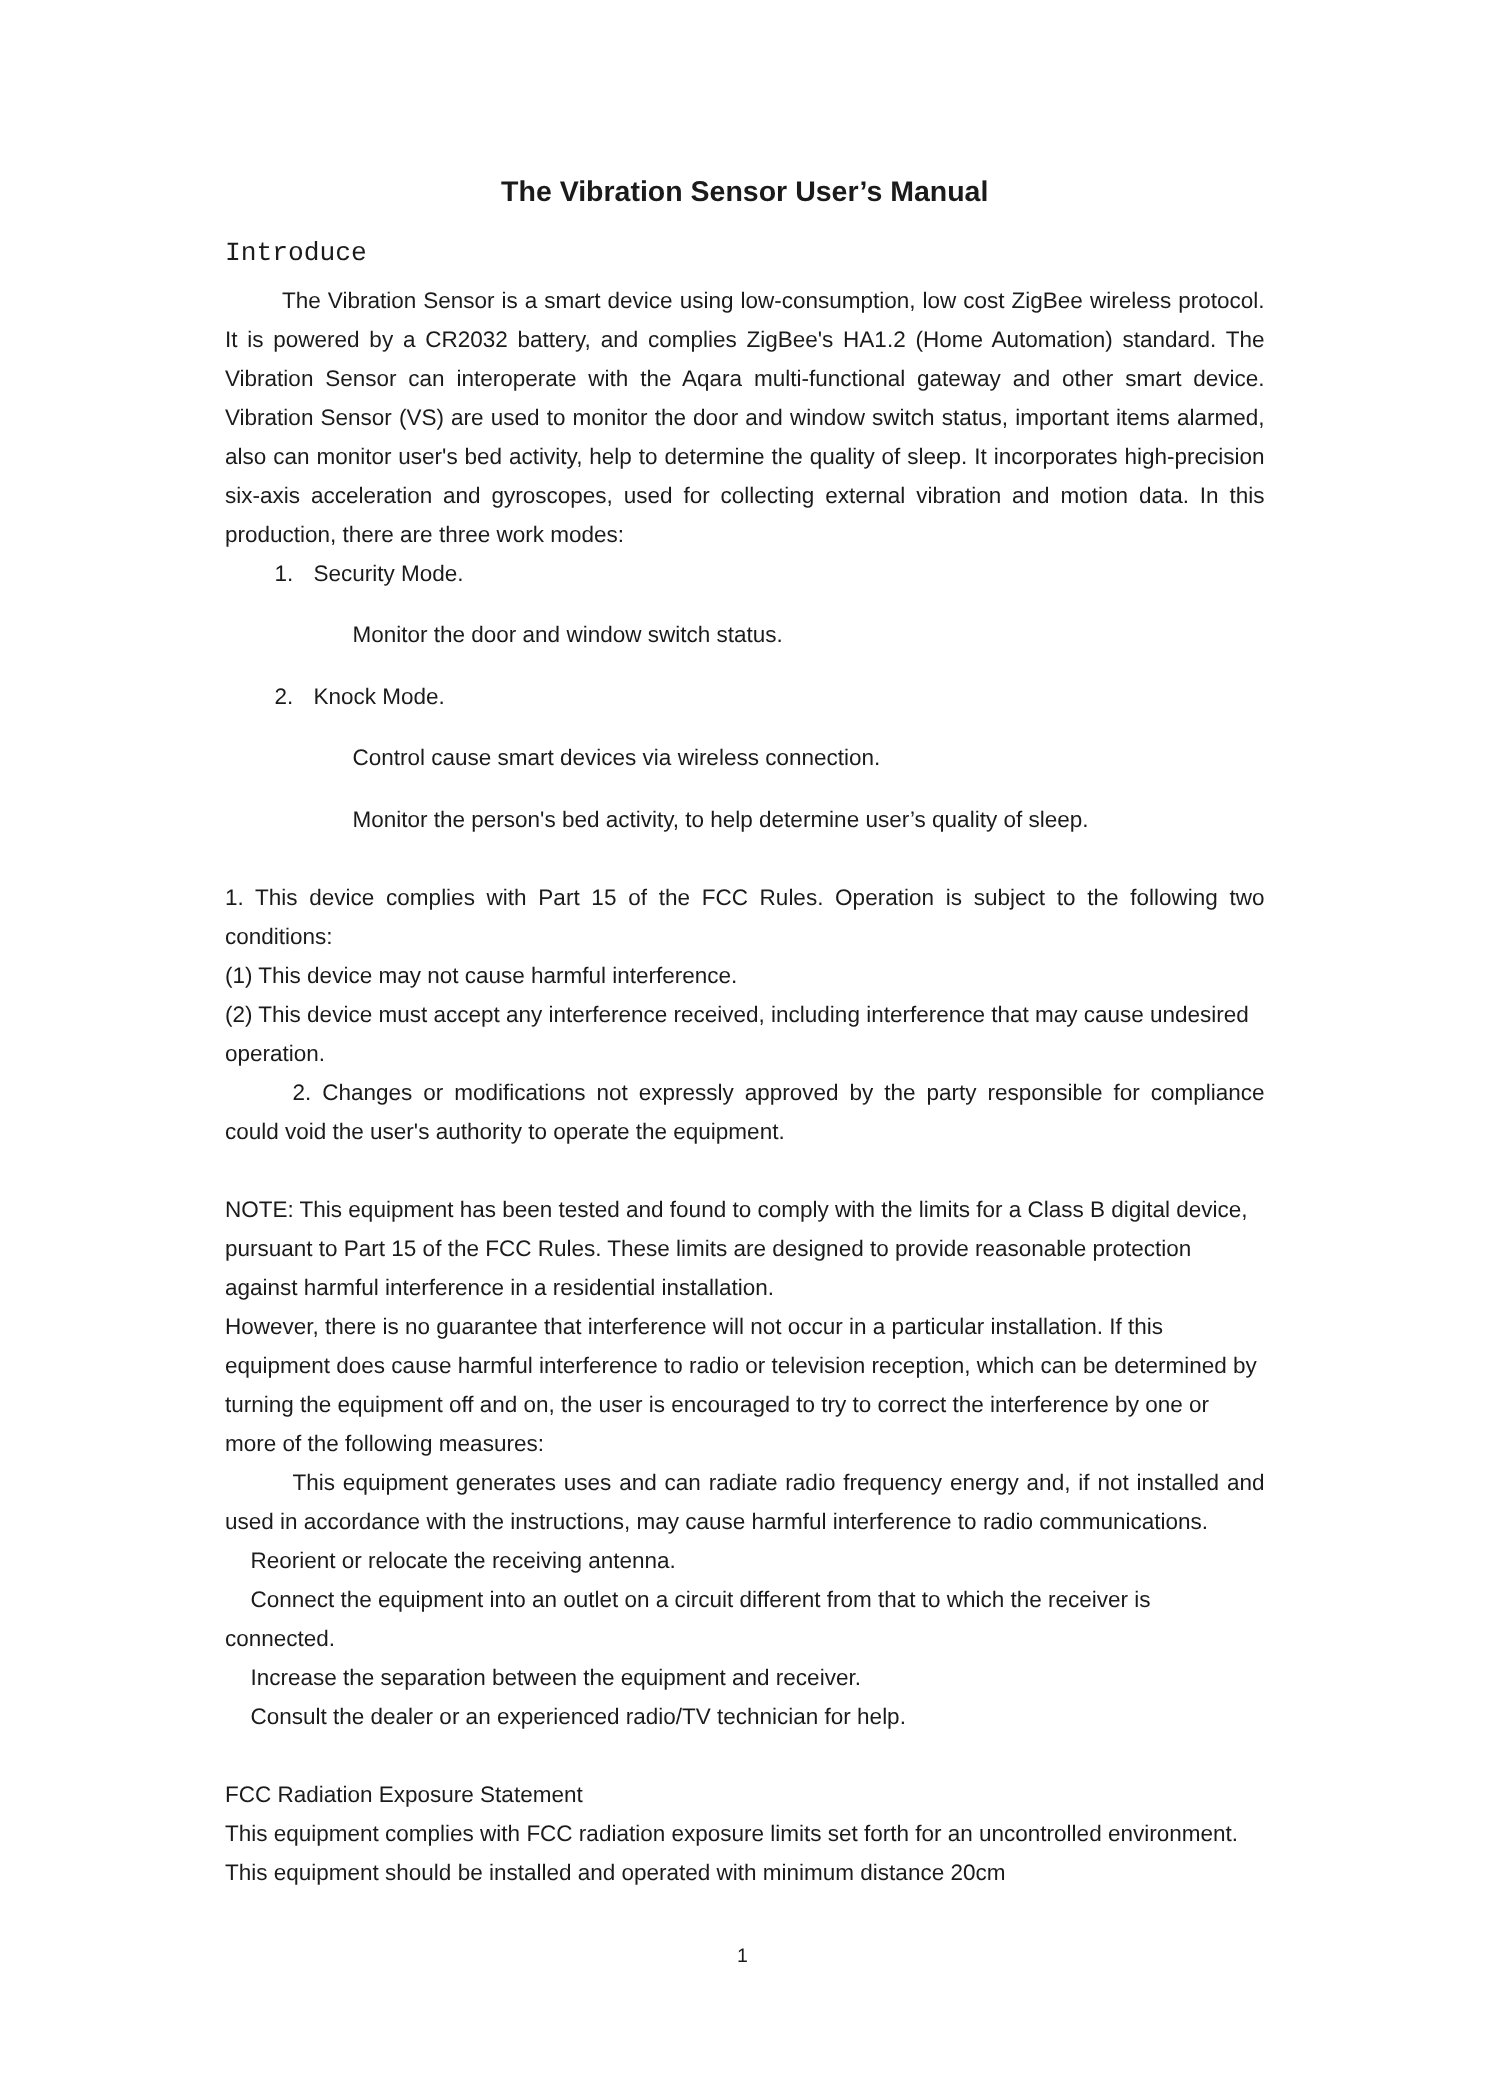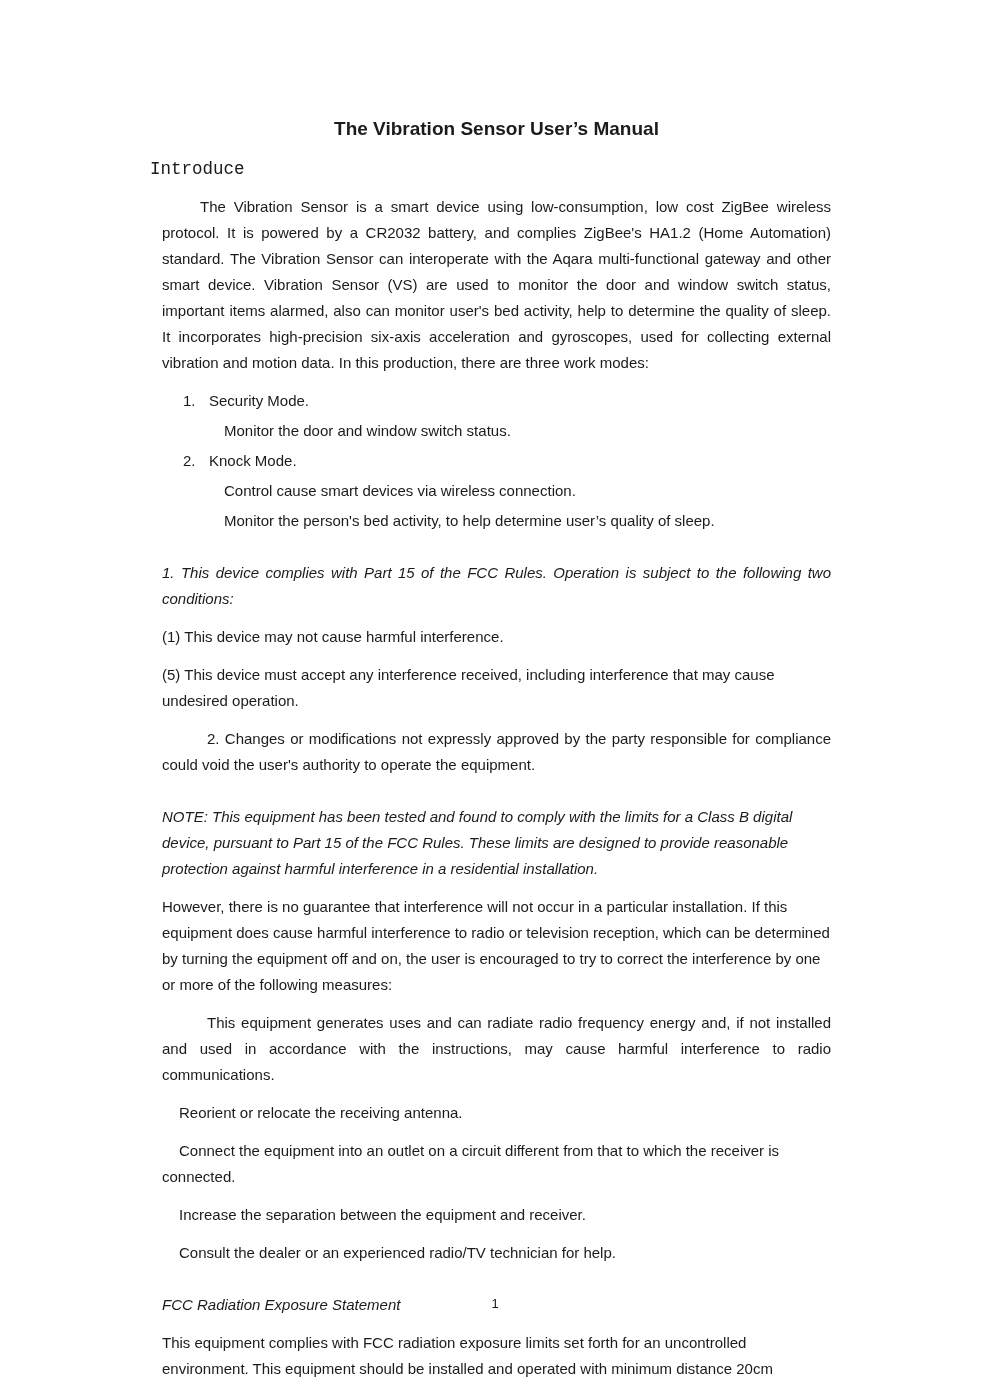--- a/index.html
+++ b/index.html
@@ -32,41 +32,41 @@
     margin: 0 0 14px 0;
   }
   .section-heading {
     font-family: "Liberation Mono", "DejaVu Serif", monospace;
     font-size: 17.5px;
     line-height: 26px;
     margin: 0 0 6px 0;
     font-weight: normal;
   }
   p.body-p {
-    margin: 12px;
+    margin: 0;
     text-align: left;
   }
   p.just {
     text-align: justify;
   }
   .ind38 { text-indent: 38px; }
   .ind45 { text-indent: 45px; }
   .ind17 { text-indent: 17px; }
-  .gap   { margin-top: 26px !important; font-style: italic; }
+  .gap   { margin-top: 26px !important; }
   .mode-row {
     padding-left: 33px;
     margin: 0;
   }
   .mode-num {
     display: inline-block;
     min-width: 26px;
   }
   .mode-desc {
     padding-left: 70px;
-    margin: 4px;
+    margin: 15px;
   }
   .page-number {
     position: absolute;
     left: 0;
     top: 1295px;
     width: 100%;
     text-align: center;
     font-size: 13px;
     line-height: 18px;
     color: #1b1b1b;
@@ -91,21 +91,21 @@
 
     <div class="mode-row">
       <span class="mode-num">2.</span><span>Knock Mode.</span>
     </div>
     <p class="mode-desc">Control cause smart devices via wireless connection.</p>
 
     <p class="mode-desc">Monitor the person's bed activity, to help determine user’s quality of sleep.</p>
 
     <p class="body-p just gap">1. This device complies with Part 15 of the FCC Rules. Operation is subject to the following two conditions:</p>
     <p class="body-p">(1) This device may not cause harmful interference.</p>
-    <p class="body-p">(5) This device must accept any interference received, including interference that may cause undesired operation.</p>
+    <p class="body-p">(2) This device must accept any interference received, including interference that may cause undesired operation.</p>
     <p class="body-p just ind45">2. Changes or modifications not expressly approved by the party responsible for compliance could void the user's authority to operate the equipment.</p>
 
     <p class="body-p gap">NOTE: This equipment has been tested and found to comply with the limits for a Class B digital device, pursuant to Part 15 of the FCC Rules. These limits are designed to provide reasonable protection against harmful interference in a residential installation.</p>
     <p class="body-p">However, there is no guarantee that interference will not occur in a particular installation. If this equipment does cause harmful interference to radio or television reception, which can be determined by turning the equipment off and on, the user is encouraged to try to correct the interference by one or more of the following measures:</p>
     <p class="body-p just ind45">This equipment generates uses and can radiate radio frequency energy and, if not installed and used in accordance with the instructions, may cause harmful interference to radio communications.</p>
 
     <p class="body-p ind17">Reorient or relocate the receiving antenna.</p>
     <p class="body-p ind17">Connect the equipment into an outlet on a circuit different from that to which the receiver is connected.</p>
     <p class="body-p ind17">Increase the separation between the equipment and receiver.</p>
     <p class="body-p ind17">Consult the dealer or an experienced radio/TV technician for help.</p>

